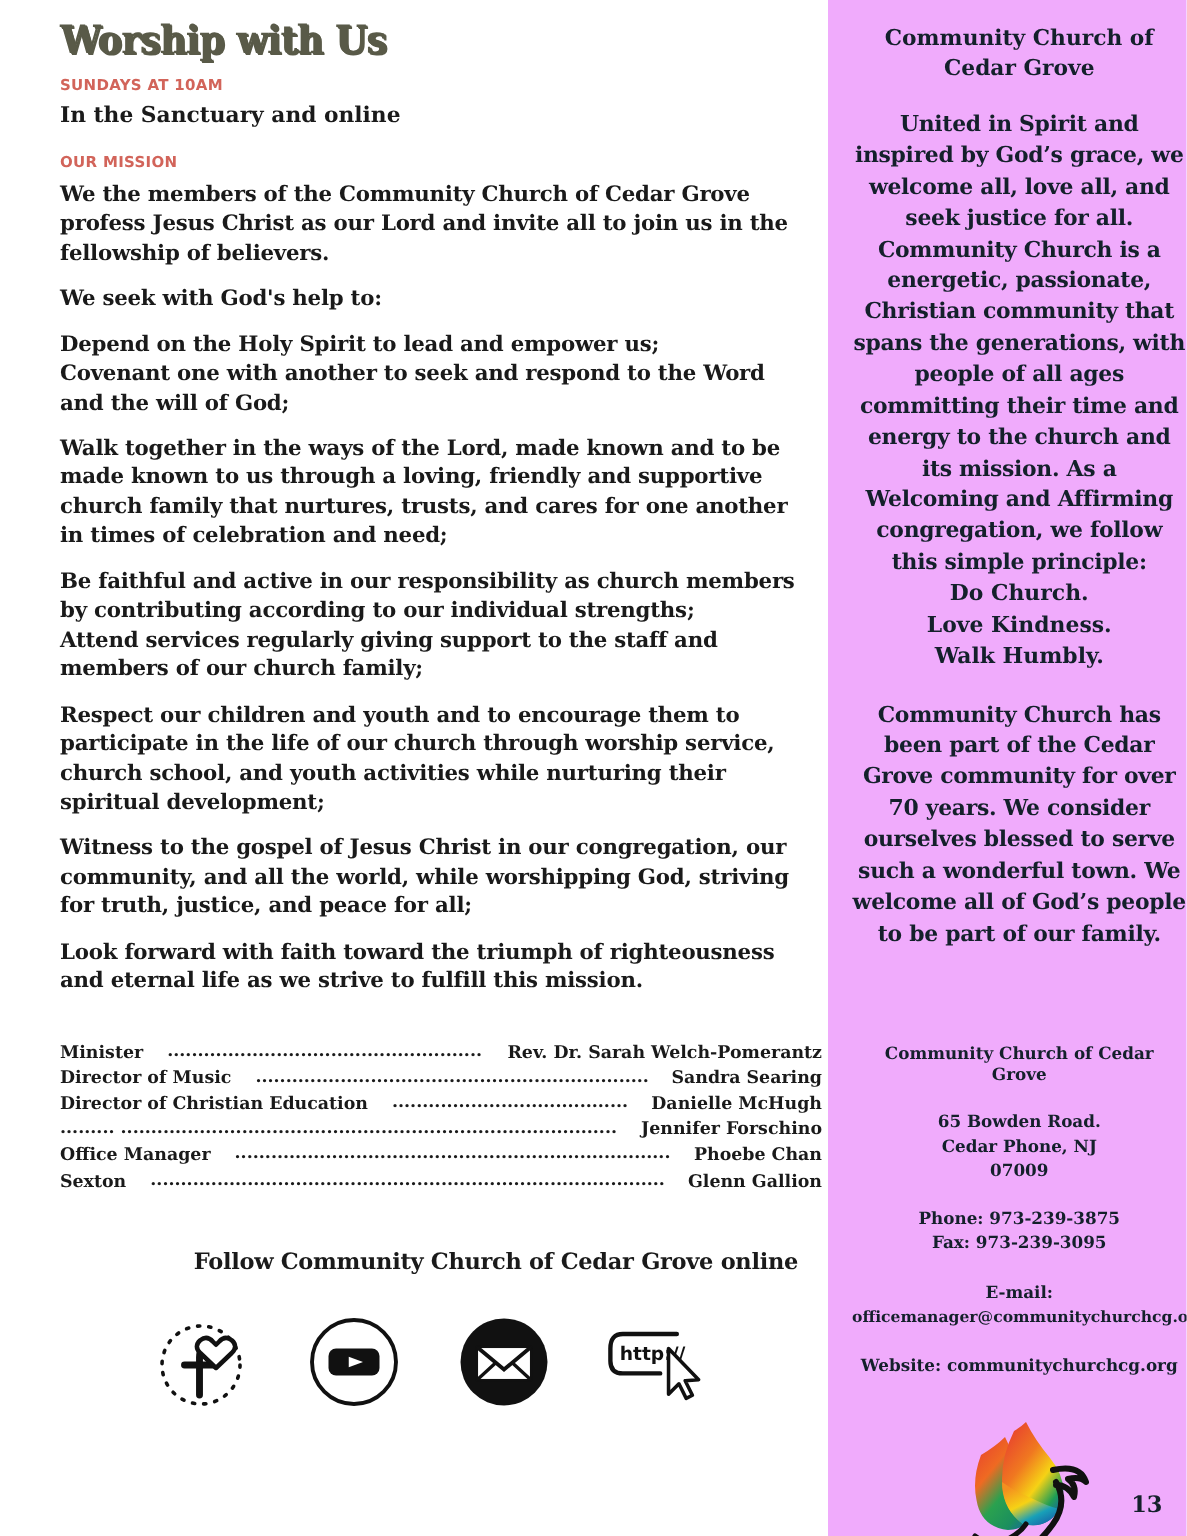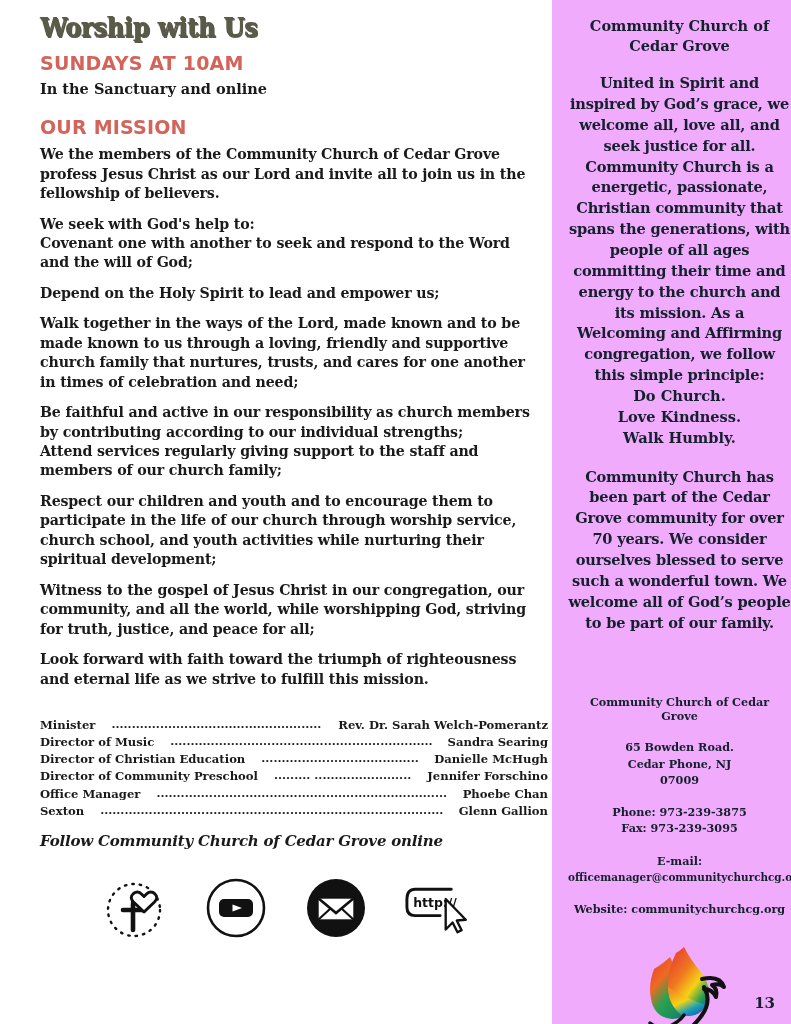--- a/index.html
+++ b/index.html
@@ -47,21 +47,21 @@
     transform: scaleX(0.93);
     transform-origin: left center;
     margin: 0 0 10px 0;
     display: block;
   }
 
   .accent-head {
     color: #d2645a;
     font-family: "DejaVu Sans", "Liberation Sans", sans-serif;
     font-weight: bold;
-    font-size: 19px;
+    font-size: 10px;
     letter-spacing: 0.2px;
     margin: 0;
     line-height: 1.35;
   }
   .subline {
     font-family: "DejaVu Serif", "Liberation Serif", serif;
     font-weight: bold;
     font-size: 14.5px;
     color: #1a1a1a;
     margin: 2px 0 0 0;
@@ -109,28 +109,27 @@
     letter-spacing: 0px;
     color: #1a1a1a;
     margin: 0 0px;
     position: relative;
     top: -1px;
   }
   .staff-name { flex: 0 0 auto; }
 
   
   .follow-head {
-    text-align: left;
+    text-align: right;
     font-family: "DejaVu Serif", "Liberation Serif", serif;
     font-weight: bold;
     font-size: 15px;
-    margin-top: 12px;
+    margin-top: 36px;
     color: #1a1a1a;
     letter-spacing: -0.2px;
-    font-style: italic;
   }
   .social-row {
     display: flex;
     justify-content: center;
     align-items: center;
     gap: 28px;
     margin-top: 22px;
   }
   .social-item {
     width: 72px;
@@ -220,22 +219,22 @@
 
     <div class="masthead">Worship with Us</div>
 
     <p class="accent-head">SUNDAYS AT 10AM</p>
     <p class="subline">In the Sanctuary and online</p>
 
     <p class="accent-head mission-head">OUR MISSION</p>
 
     <p class="body-p first">We the members of the Community Church of Cedar Grove profess Jesus Christ as our Lord and invite all to join us in the fellowship of believers.</p>
     <p class="body-p">We seek with God's help to:</p>
+    <p class="body-p">Depend on the Holy Spirit to lead and empower us;</p>
     <p class="body-p tight">Covenant one with another to seek and respond to the Word and the will of God;</p>
-    <p class="body-p">Depend on the Holy Spirit to lead and empower us;</p>
     <p class="body-p">Walk together in the ways of the Lord, made known and to be made known to us through a loving, friendly and supportive church family that nurtures, trusts, and cares for one another in times of celebration and need;</p>
     <p class="body-p">Be faithful and active in our responsibility as church members by contributing according to our individual strengths;</p>
     <p class="body-p tight">Attend services regularly giving support to the staff and members of our church family;</p>
     <p class="body-p">Respect our children and youth and to encourage them to participate in the life of our church through worship service, church school, and youth activities while nurturing their spiritual development;</p>
     <p class="body-p">Witness to the gospel of Jesus Christ in our congregation, our community, and all the world, while worshipping God, striving for truth, justice, and peace for all;</p>
     <p class="body-p">Look forward with faith toward the triumph of righteousness and eternal life as we strive to fulfill this mission.</p>
 
     <div class="staff">
       <div class="staff-row">
         <span class="staff-role">Minister</span>
@@ -246,21 +245,20 @@
         <span class="staff-role">Director of Music</span>
         <span class="staff-dots">...........................................................................................................</span>
         <span class="staff-name">Sandra Searing</span>
       </div>
       <div class="staff-row">
         <span class="staff-role">Director of Christian Education</span>
         <span class="staff-dots">...........................................................................................................</span>
         <span class="staff-name">Danielle McHugh</span>
       </div>
       <div class="staff-row">
-        <span class="staff-role">Director of Community Preschool</span>
         <span class="staff-dots">......... ..........................................................................................</span>
         <span class="staff-name">Jennifer Forschino</span>
       </div>
       <div class="staff-row">
         <span class="staff-role">Office Manager</span>
         <span class="staff-dots">........................................................................................................... </span>
         <span class="staff-name">Phoebe Chan</span>
       </div>
       <div class="staff-row">
         <span class="staff-role">Sexton</span>

